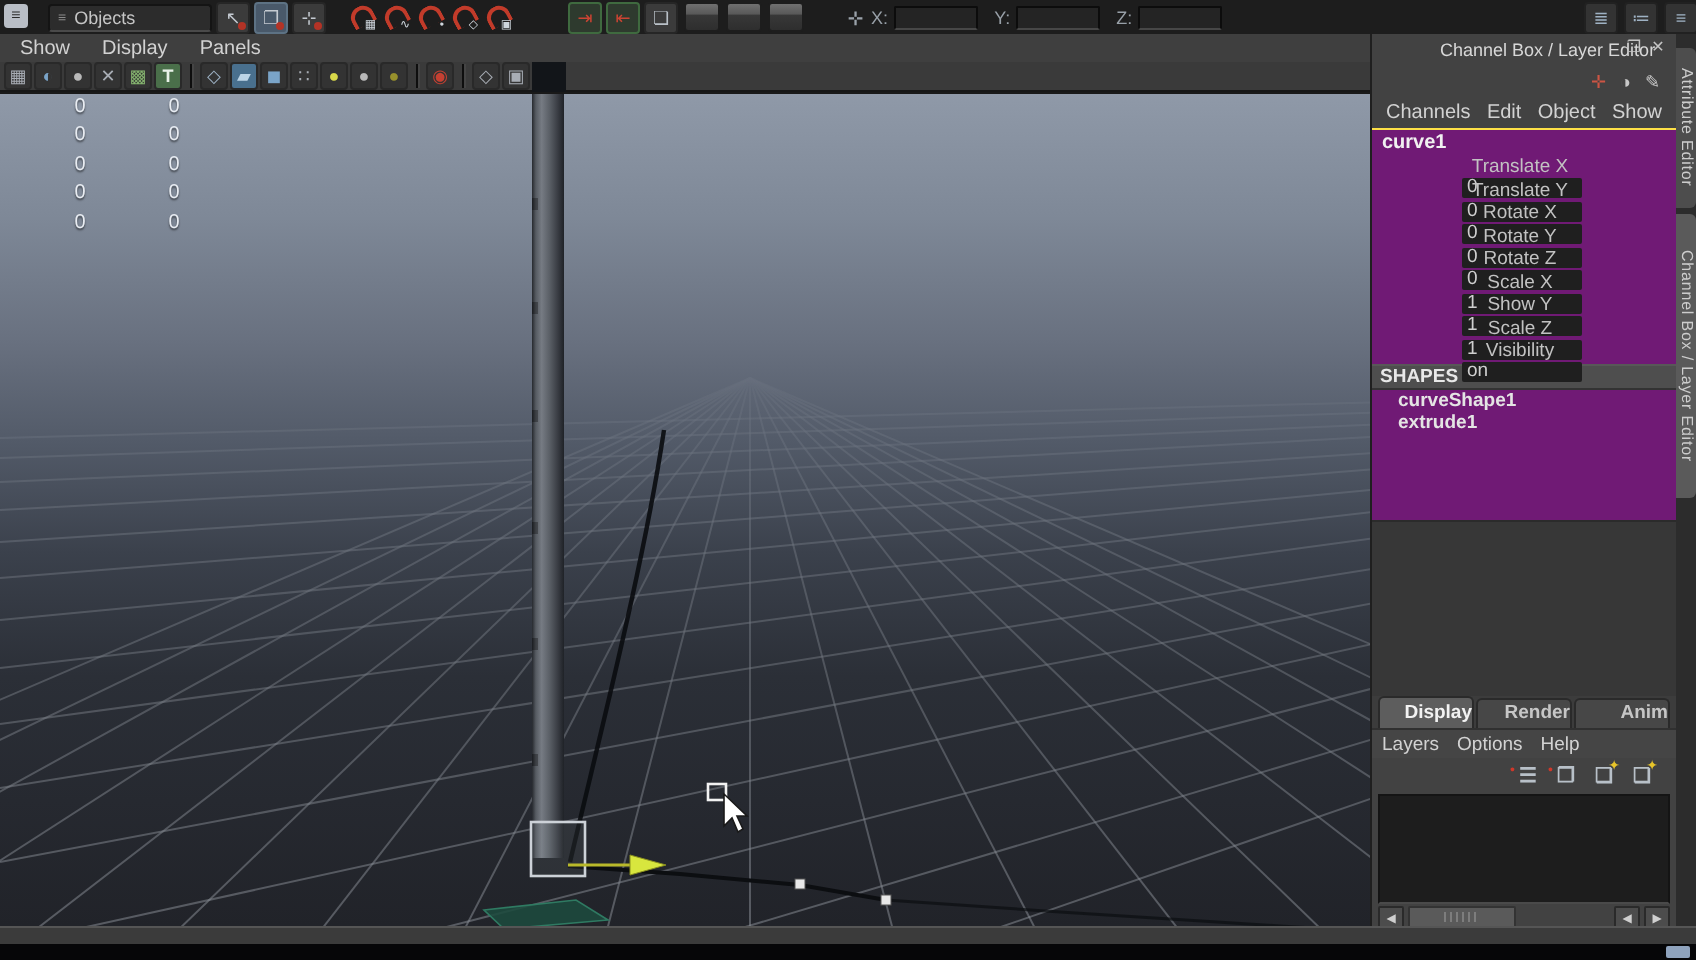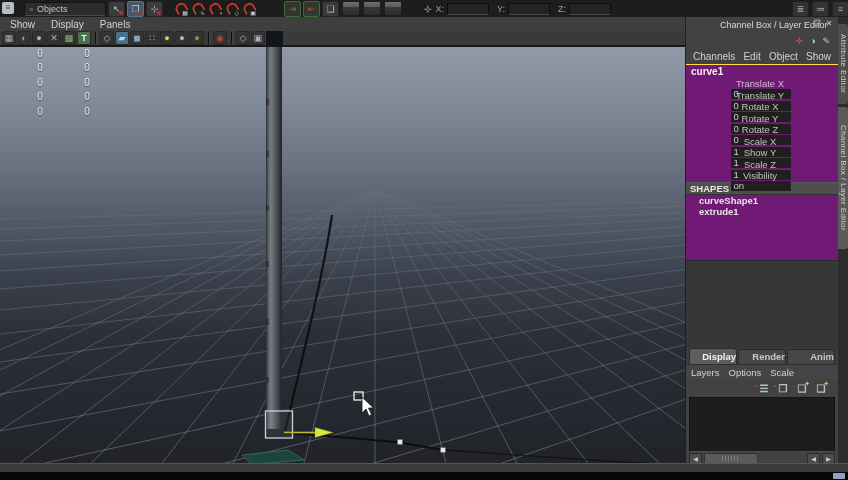--- a/index.html
+++ b/index.html
@@ -369,21 +369,21 @@
     <div class="cb-empty"></div>
 
     <div class="ltabs">
       <span class="ltab active">Display</span>
       <span class="ltab">Render</span>
       <span class="ltab">Anim</span>
     </div>
     <div class="lmenu">
       <span>Layers</span>
       <span>Options</span>
-      <span>Scale</span>
+      <span>Help</span>
     </div>
     <div class="licons">
       <span class="licon">
           <b>☰</b>
           <i class="acc acc-red">•</i>
         </span>
       <span class="licon">
           <b>❐</b>
           <i class="acc acc-red">•</i>
         </span>

